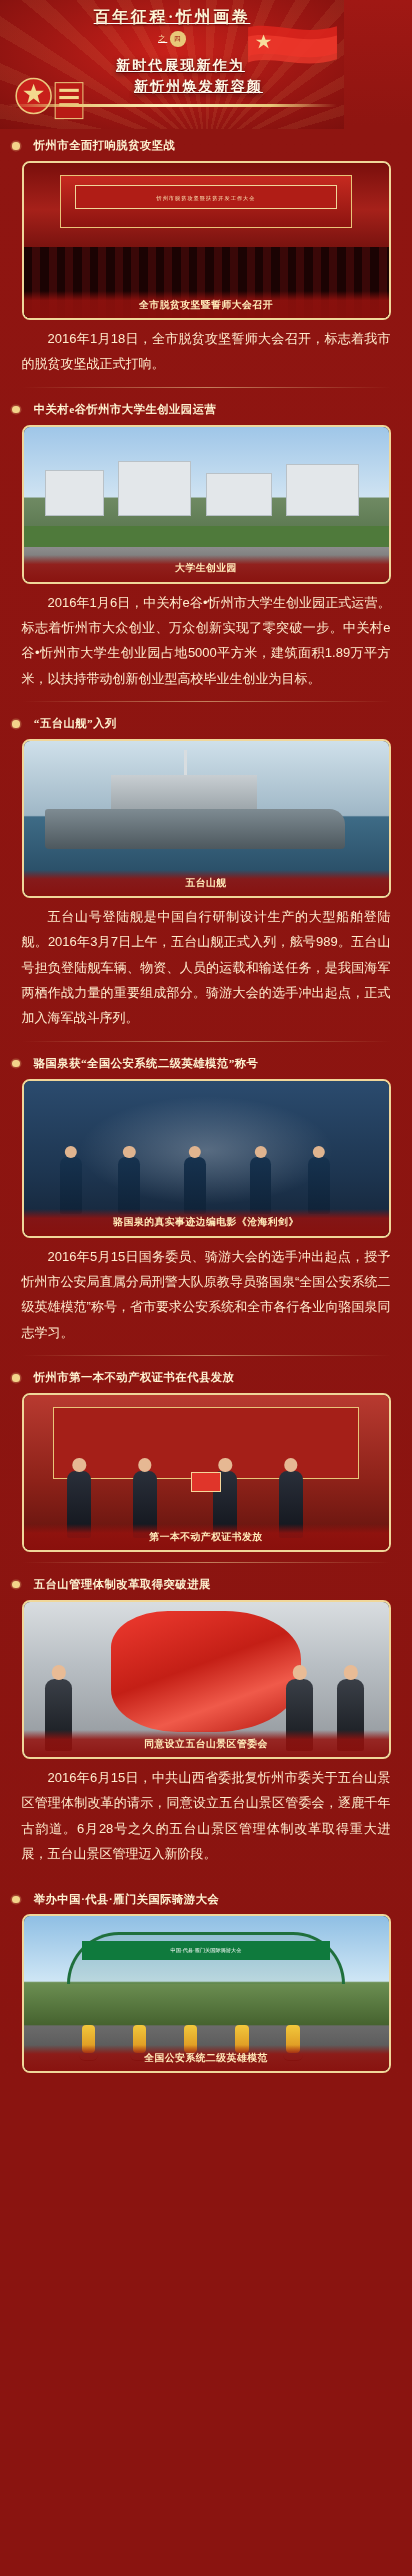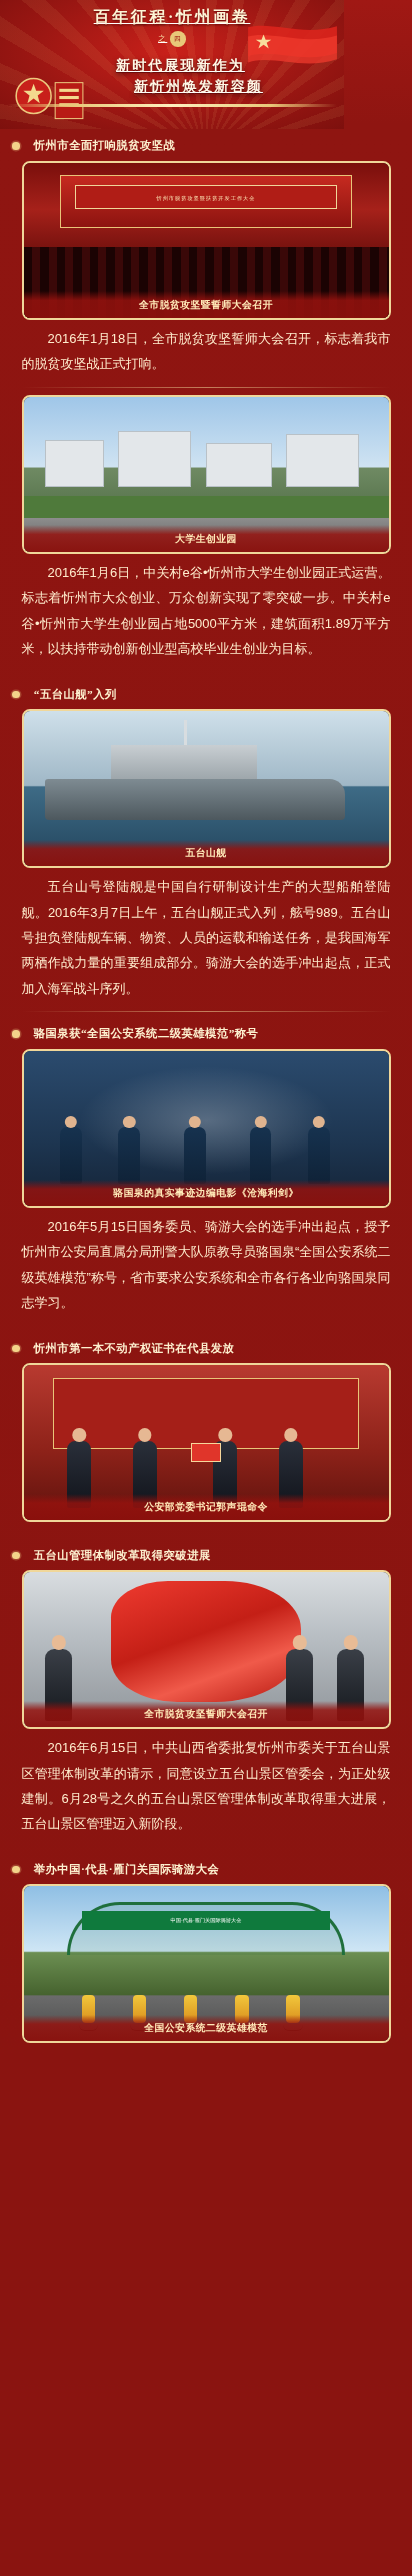--- a/index.html
+++ b/index.html
@@ -306,20 +306,24 @@
         <div class="banner">忻州市脱贫攻坚暨扶贫开发工作大会</div>
         <div class="seats"></div>
       </div>
       <div class="caption">全市脱贫攻坚暨誓师大会召开</div>
     </div>
     <div class="body-text">2016年1月18日，全市脱贫攻坚誓师大会召开，标志着我市的脱贫攻坚战正式打响。</div>
     <div class="divider"></div>
   </div>
 
   <div class="section">
+    <div class="sec-head">
+      <span class="dot"></span>
+      <span class="txt">中关村e谷忻州市大学生创业园运营</span>
+    </div>
     <div class="photo-wrap">
       <div class="photo ph-park">
         <div class="bld" style="left:6%;top:28%;width:16%;height:30%;"></div>
         <div class="bld" style="left:26%;top:22%;width:20%;height:36%;"></div>
         <div class="bld" style="left:50%;top:30%;width:18%;height:28%;"></div>
         <div class="bld" style="left:72%;top:24%;width:20%;height:34%;"></div>
         <div class="green"></div>
         <div class="road"></div>
       </div>
       <div class="caption">大学生创业园</div>
@@ -372,40 +376,40 @@
     </div>
     <div class="photo-wrap">
       <div class="photo ph-cert">
         <div class="backdrop"></div>
         <div class="p" style="left:12%;"></div>
         <div class="p" style="left:30%;"></div>
         <div class="p" style="left:52%;"></div>
         <div class="p" style="left:70%;"></div>
         <div class="red-book"></div>
       </div>
-      <div class="caption">公安部党委书记郭声琨命令</div>
+      <div class="caption">第一本不动产权证书发放</div>
     </div>
     <div class="divider"></div>
   </div>
 
   <div class="section">
     <div class="sec-head">
       <span class="dot"></span>
       <span class="txt">五台山管理体制改革取得突破进展</span>
     </div>
     <div class="photo-wrap">
       <div class="photo ph-ribbon">
         <div class="silk"></div>
         <div class="pp" style="left:6%;"></div>
         <div class="pp" style="left:72%;"></div>
         <div class="pp" style="left:86%;"></div>
       </div>
-      <div class="caption">全市脱贫攻坚誓师大会召开</div>
-    </div>
-    <div class="body-text">2016年6月15日，中共山西省委批复忻州市委关于五台山景区管理体制改革的请示，同意设立五台山景区管委会，为正处级建制。6月28号之久的五台山景区管理体制改革取得重大进展，五台山景区管理迈入新阶段。</div>
+      <div class="caption">同意设立五台山景区管委会</div>
+    </div>
+    <div class="body-text">2016年6月15日，中共山西省委批复忻州市委关于五台山景区管理体制改革的请示，同意设立五台山景区管委会，逐鹿千年古韵道。6月28号之久的五台山景区管理体制改革取得重大进展，五台山景区管理迈入新阶段。</div>
     <div class="divider"></div>
   </div>
 
   <div class="section">
     <div class="sec-head">
       <span class="dot"></span>
       <span class="txt">举办中国·代县·雁门关国际骑游大会</span>
     </div>
     <div class="photo-wrap">
       <div class="photo ph-cycle">

